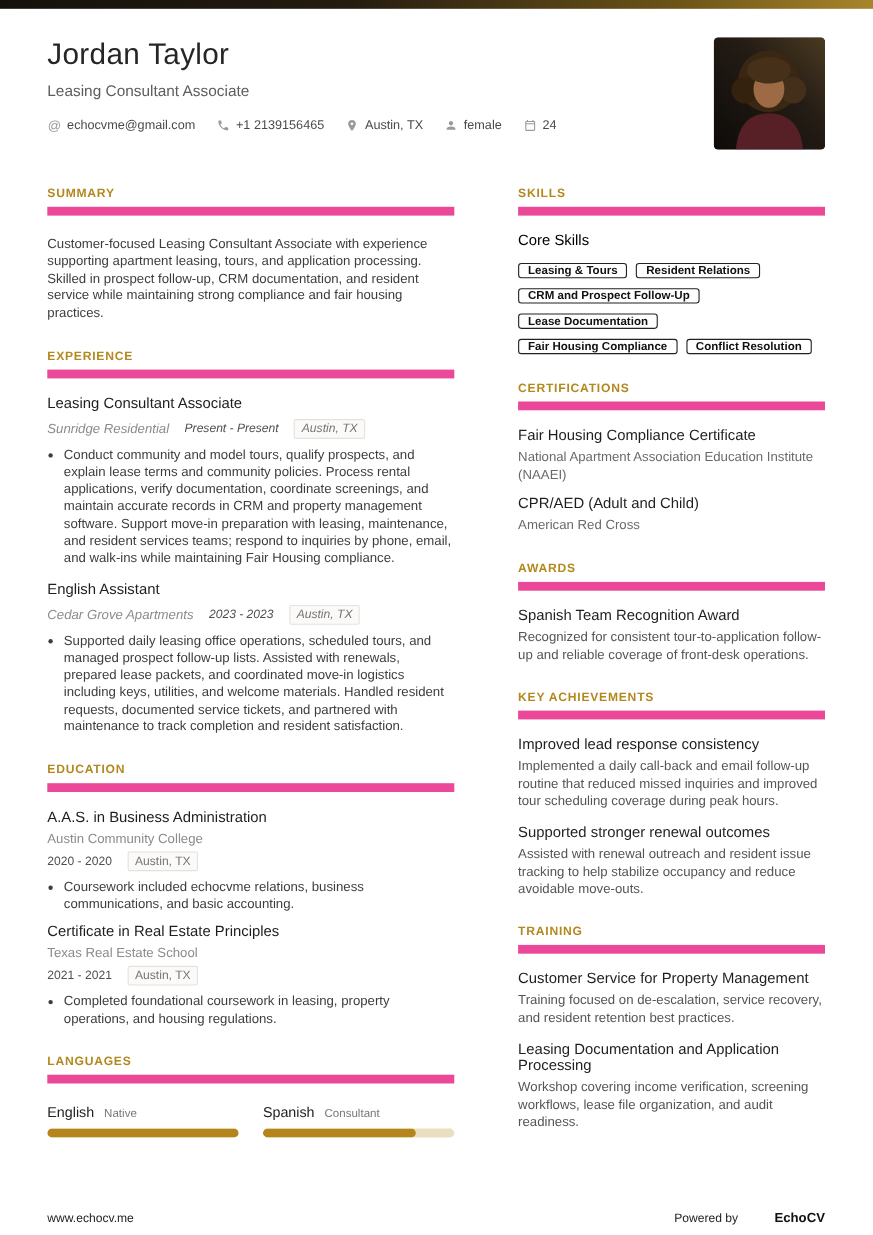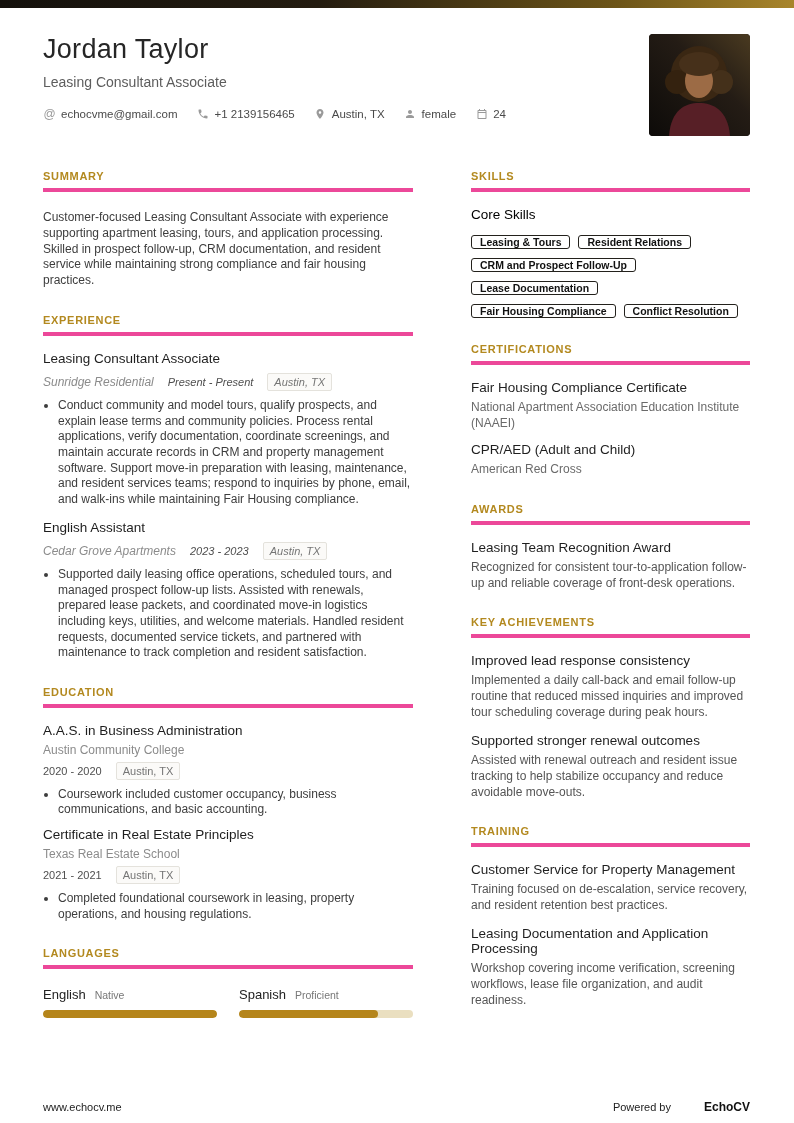--- a/index.html
+++ b/index.html
@@ -21,21 +21,21 @@
   .photo { width:101px; height:102px; border-radius:4px; overflow:hidden; flex:none; background:#1a1512; }
   .photo svg { display:block; }
 
   .columns { display:flex; gap:58px; margin-top:34px; }
   .col-left { width:370px; flex:none; }
   .col-right { width:279px; flex:none; }
 
   section { margin-bottom:25px; }
   .sec {
     font-size:11px; font-weight:700; letter-spacing:.7px; color:#b3891f;
-    text-transform:uppercase; padding-bottom:6px; border-bottom:4px solid #ec4899; margin-bottom:15px;
+    text-transform:uppercase; padding-bottom:6px; border-bottom:8px solid #ec4899; margin-bottom:15px;
   }
 
   .body-text { font-size:12px; line-height:1.32; color:#3d3d3d; padding-top:3px; }
 
   .item-title { font-size:13.5px; color:#1e1e1e; font-weight:500; }
   .meta-row { display:flex; align-items:center; gap:14px; margin-top:7px;font-style:italic; }
   .company, .school { color:#8b8b8b; font-size:12px; }
   .dates { color:#4f4f4f; font-size:11px; }
   .loc { color:#757575; font-size:11px; border:1px solid #e4e2dc; background:#fbfaf8; padding:2px 6px; border-radius:2px; }
   ul.bullets { margin:7px 0 0 15px; }
@@ -180,21 +180,21 @@
         <h2 class="sec">EDUCATION</h2>
 
         <div class="edu">
           <div class="item-title">A.A.S. in Business Administration</div>
           <span class="school">Austin Community College</span>
           <div class="edu-meta">
             <span class="dates">2020 - 2020</span>
             <span class="loc">Austin, TX</span>
           </div>
           <ul class="bullets">
-            <li>Coursework included customer occupancy, business communications, and basic accounting.</li>
+            <li>Coursework included echocvme relations, business communications, and basic accounting.</li>
           </ul>
         </div>
 
         <div class="edu">
           <div class="item-title">Certificate in Real Estate Principles</div>
           <span class="school">Texas Real Estate School</span>
           <div class="edu-meta">
             <span class="dates">2021 - 2021</span>
             <span class="loc">Austin, TX</span>
           </div>
@@ -212,21 +212,21 @@
               <span class="lang-name">English</span>
               <span class="lang-level">Native</span>
             </div>
             <div class="bar">
               <div class="fill" style="width: 100%;"></div>
             </div>
           </div>
           <div class="lang">
             <div class="lang-head">
               <span class="lang-name">Spanish</span>
-              <span class="lang-level">Proficient</span>
+              <span class="lang-level">Consultant</span>
             </div>
             <div class="bar">
               <div class="fill" style="width: 80%;"></div>
             </div>
           </div>
         </div>
       </section>
 
     </div>
 
@@ -253,21 +253,21 @@
         </div>
         <div>
           <div class="rtitle">CPR/AED (Adult and Child)</div>
           <div class="rsub">American Red Cross</div>
         </div>
       </section>
 
       <section>
         <h2 class="sec">AWARDS</h2>
         <div>
-          <div class="rtitle">Leasing Team Recognition Award</div>
+          <div class="rtitle">Spanish Team Recognition Award</div>
           <div class="rdesc">Recognized for consistent tour-to-application follow-up and reliable coverage of front-desk operations.</div>
         </div>
       </section>
 
       <section>
         <h2 class="sec">KEY ACHIEVEMENTS</h2>
         <div>
           <div class="rtitle">Improved lead response consistency</div>
           <div class="rdesc">Implemented a daily call-back and email follow-up routine that reduced missed inquiries and improved tour scheduling coverage during peak hours.</div>
         </div>

